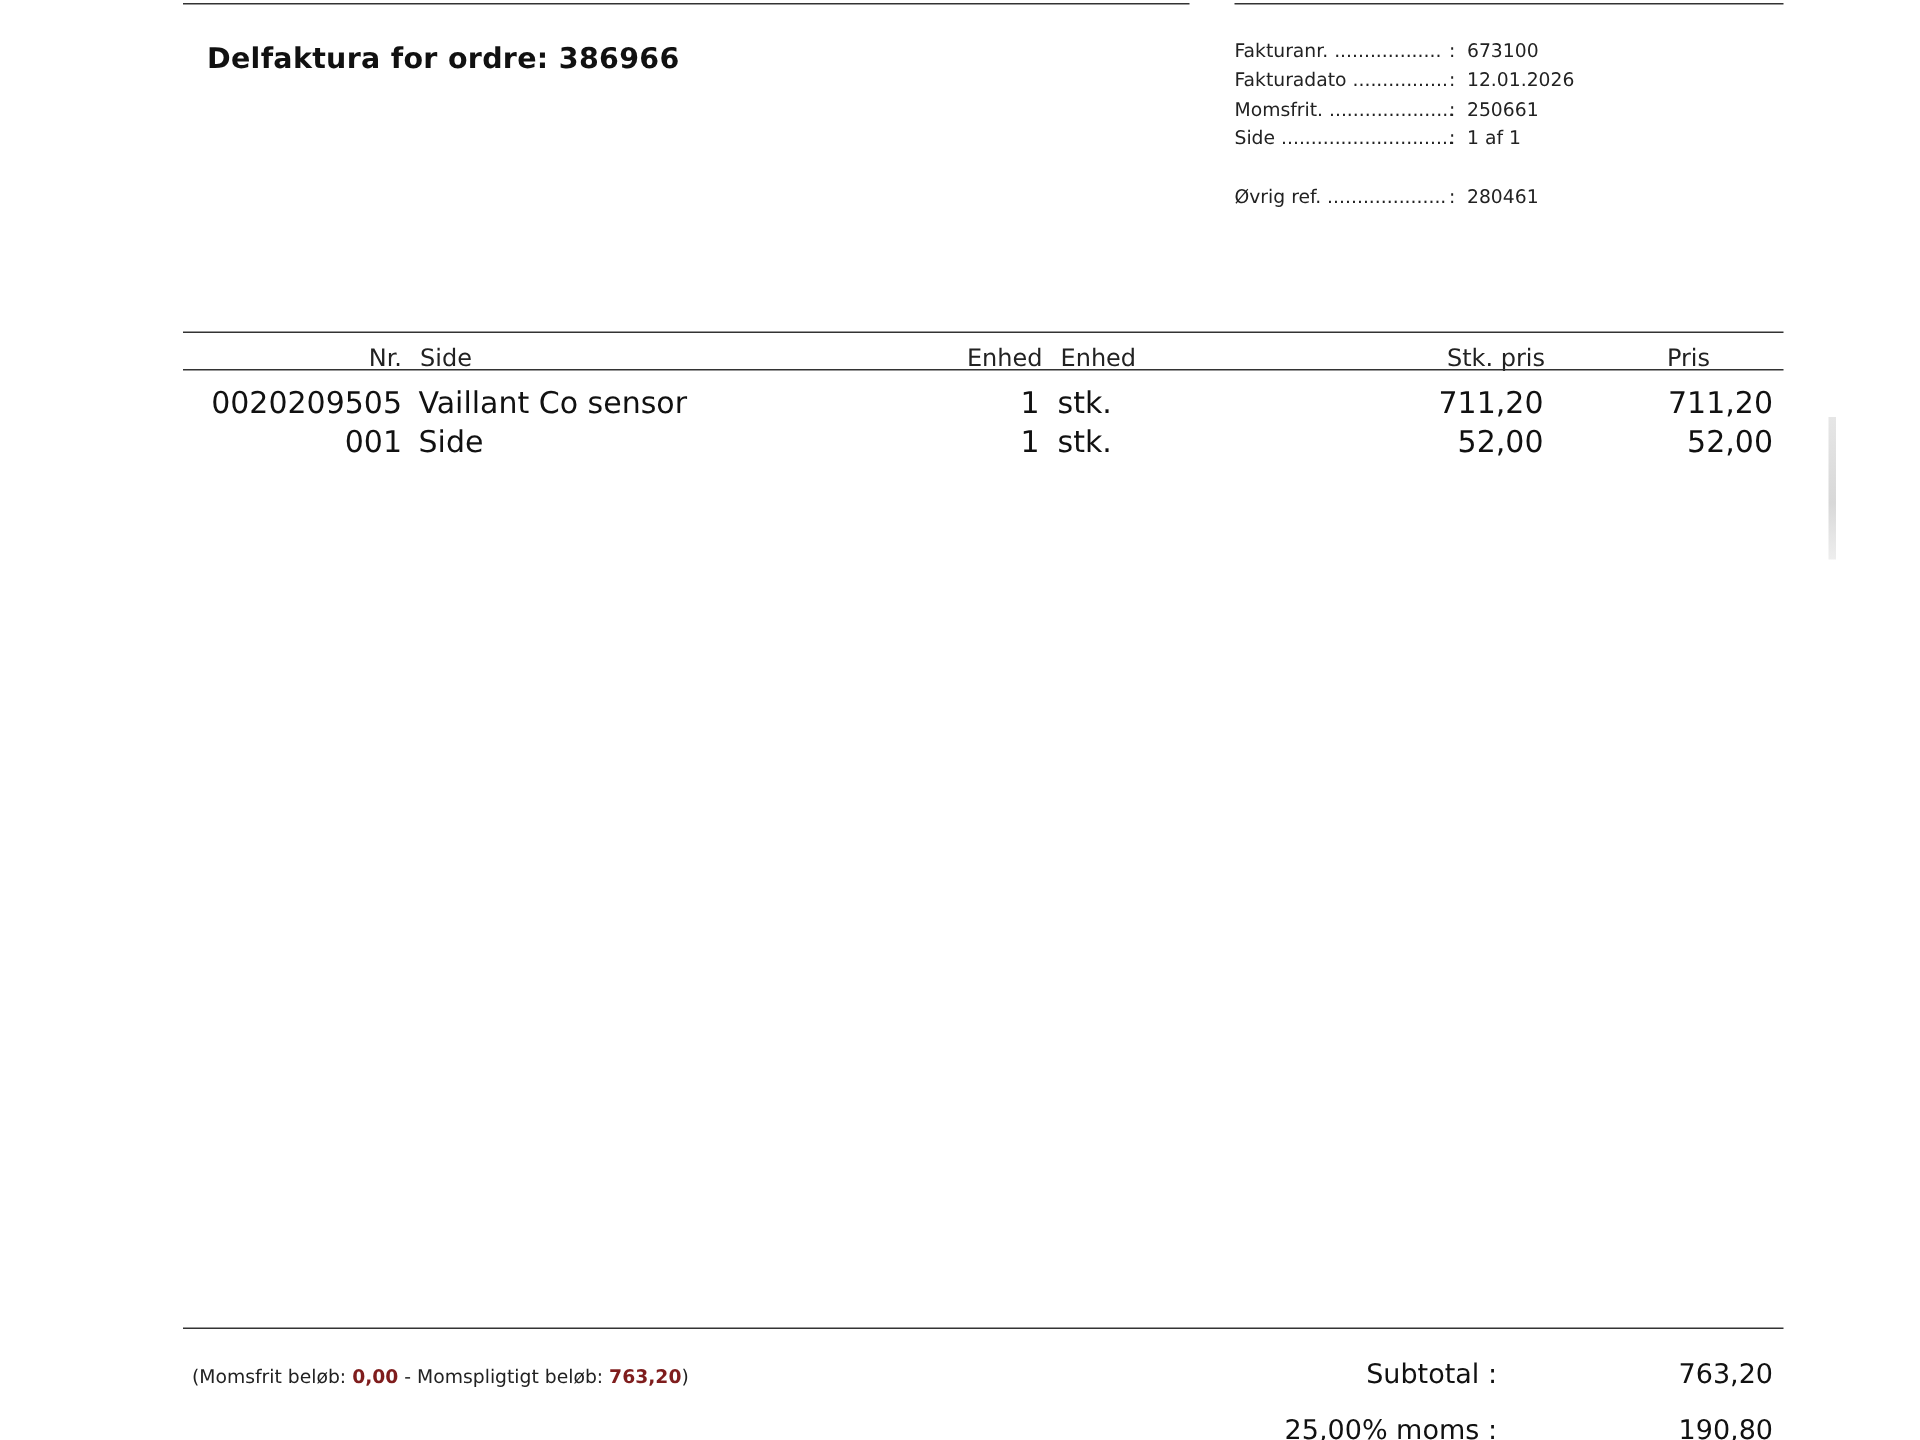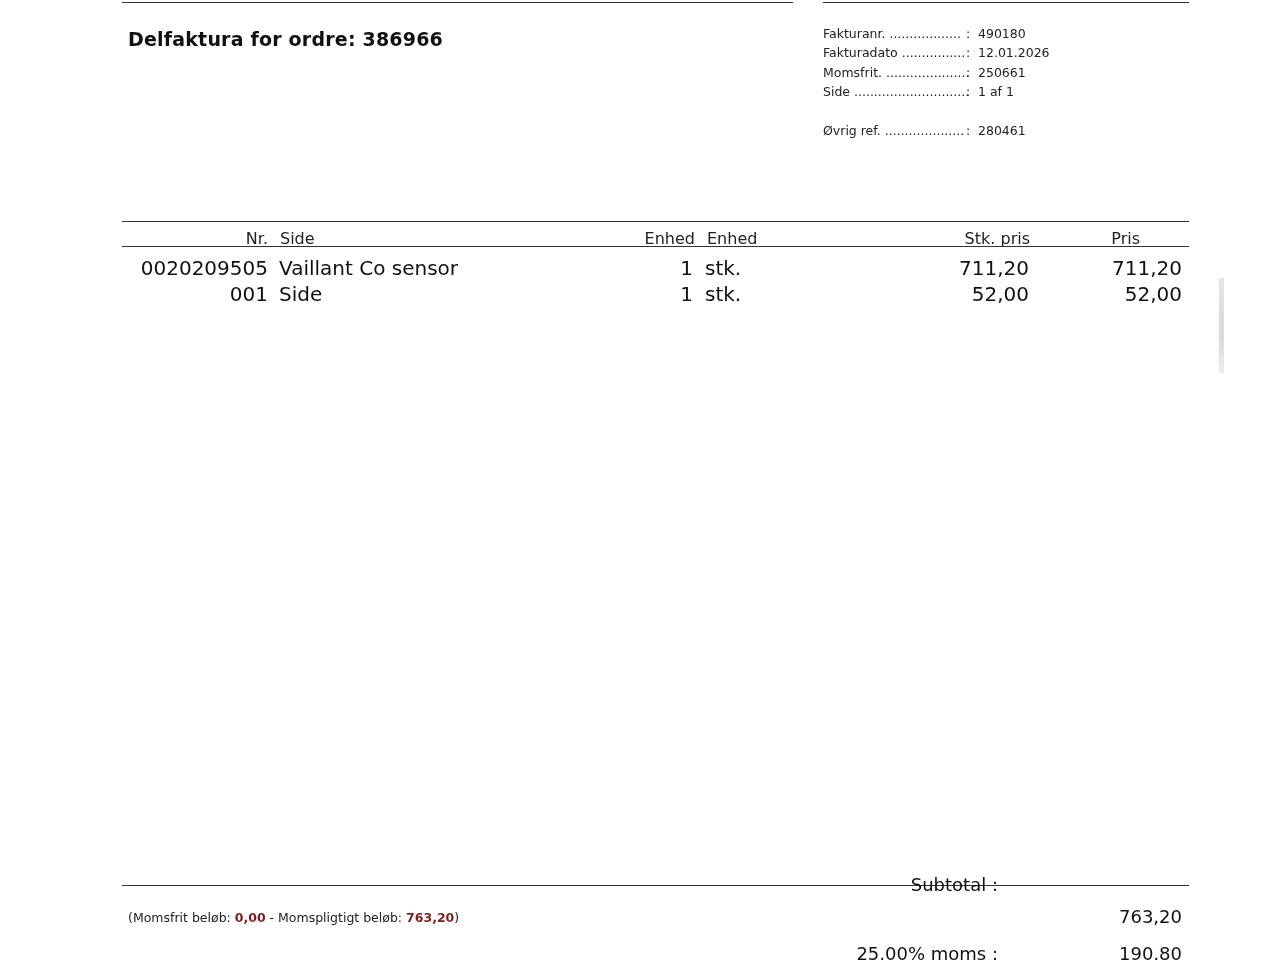--- a/index.html
+++ b/index.html
@@ -4,21 +4,21 @@
   <style>
     html, body { margin: 0; padding: 0; }
     body {
       width: 1280px; height: 960px; overflow: hidden;
       background: #ffffff; color: #111;
       font-family: "DejaVu Sans", sans-serif;
       position: relative;
     }
     .rule { position: absolute; height: 1px; background: #333; }
     .title {
-      position: absolute; left: 128px; top: 28px;
+      position: absolute; left: 138px; top: 28px;
       font-size: 19px; font-weight: bold; letter-spacing: 0.2px;
       white-space: nowrap;
       text-align: center;
     }
     .meta { position: absolute; left: 823px; top: 26px; font-size: 12.5px; color: #222; }
     .meta-row { position: absolute; left: 0; white-space: nowrap; height: 16px; line-height: 16px; }
     .meta-label { position: absolute; left: 0; width: 146px; white-space: nowrap; overflow: hidden; }
     .meta-value { position: absolute; left: 155px; }
     .hdr { position: absolute; top: 229px; font-size: 16px; color: #222; white-space: nowrap; }
     .row { position: absolute; font-size: 20px; white-space: nowrap; line-height: 20px; }
@@ -36,21 +36,21 @@
 
 <div class="rule" style="left:122px; top:2px; width:671px;"></div>
 <div class="rule" style="left:823px; top:2px; width:366px;"></div>
 
 <div class="title">Delfaktura for ordre: 386966</div>
 
 <div class="meta">
   <div class="meta-row" style="top:0px;">
     <span class="meta-label">Fakturanr. ..................</span>
     <span class="meta-label" style="left:143px;width:6px;">:</span>
-    <span class="meta-value">490180</span>
+    <span class="meta-value">673100</span>
   </div>
   <div class="meta-row" style="top:19px;">
     <span class="meta-label">Fakturadato ................</span>
     <span class="meta-label" style="left:143px;width:6px;">:</span>
     <span class="meta-value">12.01.2026</span>
   </div>
   <div class="meta-row" style="top:39px;">
     <span class="meta-label">Momsfrit. ......................</span>
     <span class="meta-label" style="left:143px;width:6px;">:</span>
     <span class="meta-value">250661</span>
@@ -92,16 +92,16 @@
   <div class="row r" style="left:900px; top:284px; width:129px;">52,00</div>
   <div class="row r" style="left:1052px; top:284px; width:130px;">52,00</div>
 </div>
 
 <div class="artifact"></div>
 
 <div class="rule" style="left:122px; top:885px; width:1067px;"></div>
 
 <div class="vat-note"><span>(Momsfrit beløb: </span><b>0,00</b><span> - Momspligtigt beløb: </span><b>763,20</b><span>)</span></div>
 
-<div class="tot r" style="left:820px; top:874px; width:178px;">Subtotal :</div>
+<div class="tot r" style="left:820px; top:906px; width:178px;">Subtotal :</div>
 <div class="tot r" style="left:1050px; top:906px; width:132px;">763,20</div>
 <div class="tot r" style="left:800px; top:943px; width:198px;">25,00% moms :</div>
 <div class="tot r" style="left:1050px; top:943px; width:132px;">190,80</div>
 
 </body></html>

